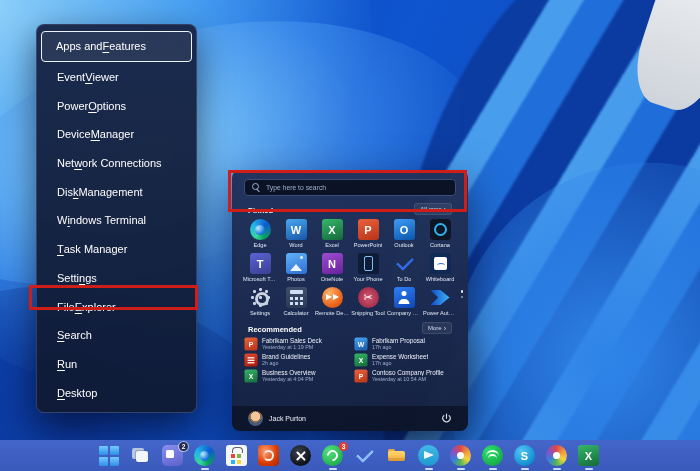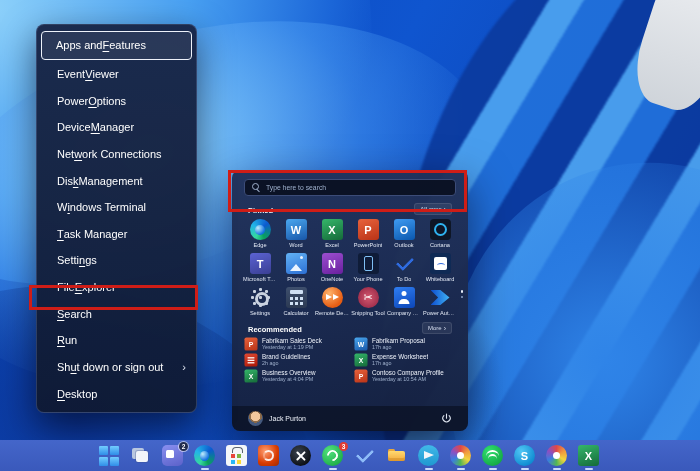--- a/index.html
+++ b/index.html
@@ -362,26 +362,20 @@
           <span></span>
           <span class="accel">S</span>
           <span>earch</span>
         </div>
         <div class="winx-item">
           <span></span>
           <span class="accel">R</span>
           <span>un</span>
         </div>
         <div class="winx-item">
-          <span>Sh</span>
-          <span class="accel">u</span>
-          <span>t down or sign out</span>
-          <span class="subchev">›</span>
-        </div>
-        <div class="winx-item">
           <span></span>
           <span class="accel">D</span>
           <span>esktop</span>
         </div>
       </div>
   </div>
 
   <div class="hl hl-search"></div>
   <div class="hl hl-settings"></div>
 

